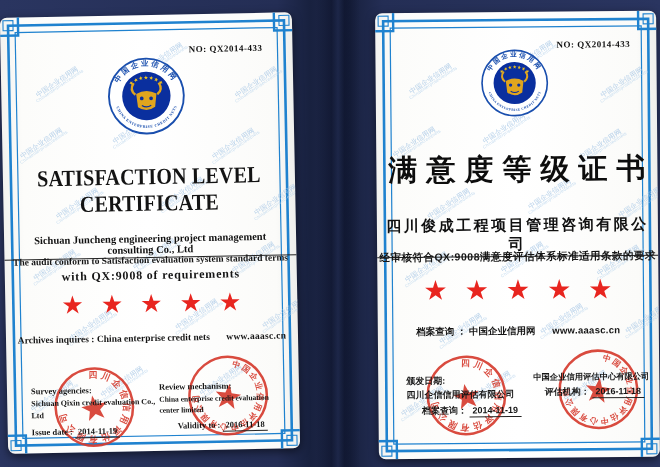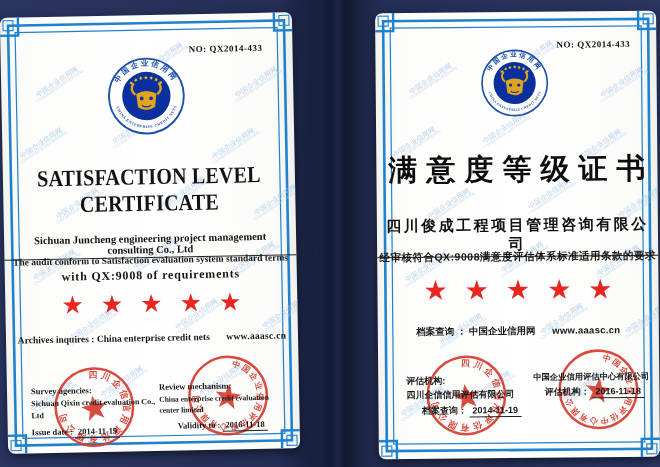--- a/index.html
+++ b/index.html
@@ -274,21 +274,21 @@
           <path id="sealR2" d="M50,15 a35,35 0 1 1 -0.1,0"></path>
         </defs>
       <text font-size="9.5" fill="#d63c2f" font-weight="bold" class="cn" letter-spacing="2.2">
         <textPath href="#sealR2">中国企业信用评估中心有限公司</textPath>
       </text>
       <polygon fill="#d63c2f" points="50,36 53.8,46.7 65.2,47.1 56.2,54 59.4,64.9 50,58.5 40.6,64.9 43.8,54 34.8,47.1 46.2,46.7"></polygon>
     </g>
   </svg>
 
   <div class="foot cn" style="left:28px;top:362px;width:130px;font-size:9px;">
-    <span class="val">评估机构:</span>
+    <span class="val">颁发日期:</span>
     <span class="val">四川企信信用评估有限公司</span>
     <span class="val" style="margin-top:3px;text-align:center;">
       <span>档案查询：</span>
       <span class="date">2014-11-19</span>
     </span>
   </div>
   <div class="foot cn" style="left:155px;top:359px;width:122px;font-size:9px;">
     <span class="val" style="font-size:8.3px;">中国企业信用评估中心有限公司</span>
     <span class="val" style="margin-top:3px;text-align:center;">
       <span>评估机构：</span>

